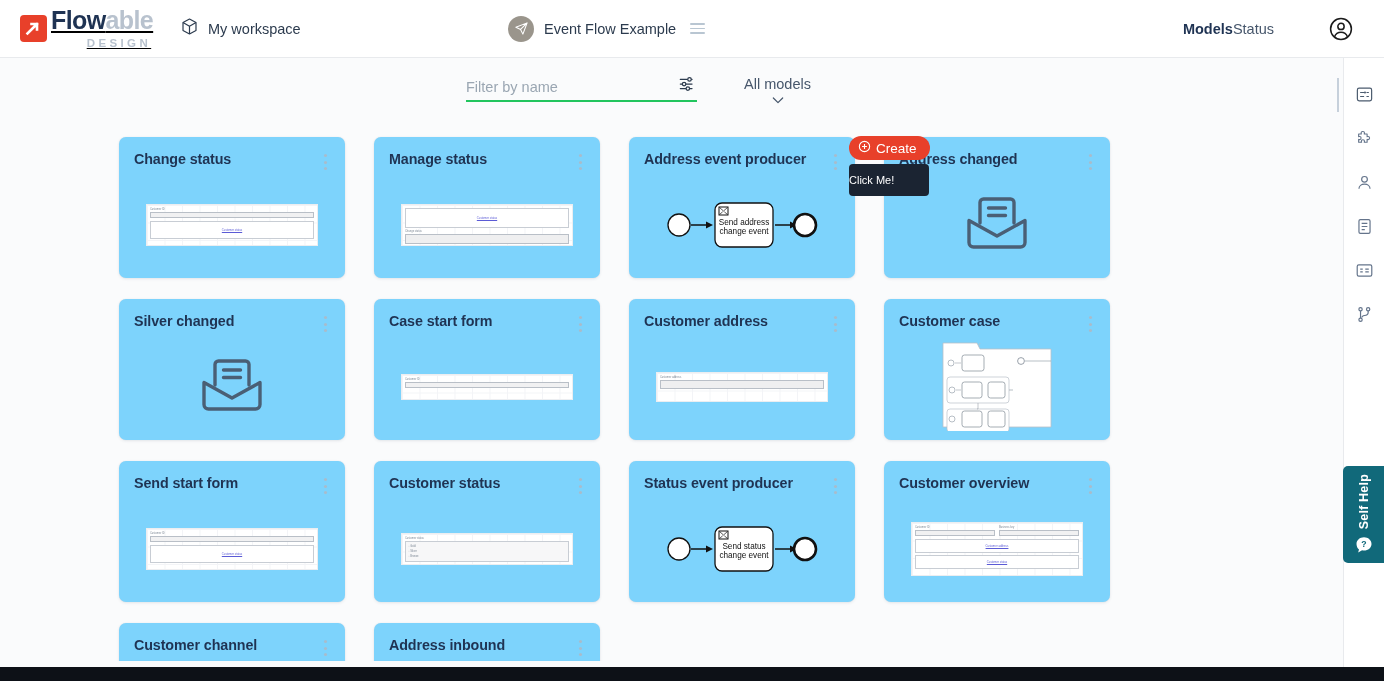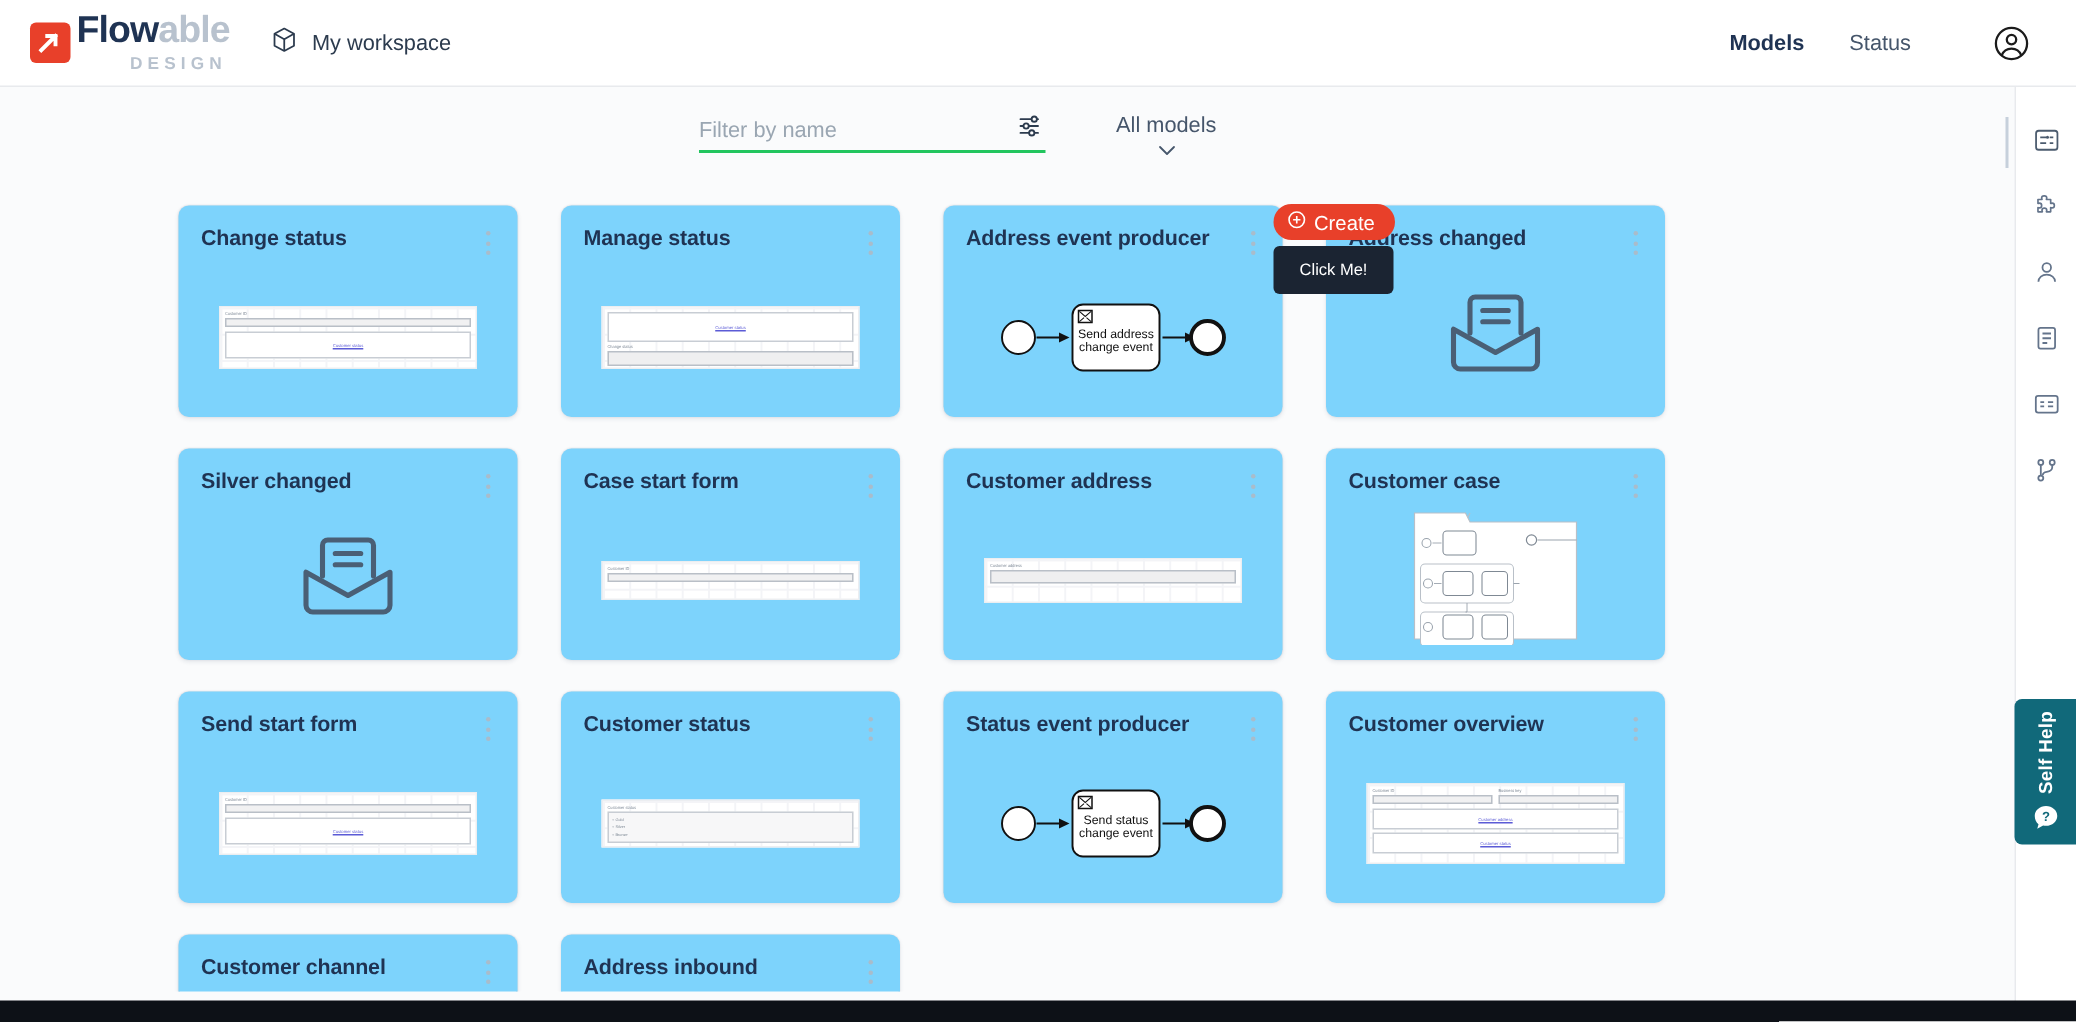--- a/index.html
+++ b/index.html
@@ -17,42 +17,42 @@
     position: absolute; top: 0; left: 0; width: 1384px; height: 58px;
     background: #ffffff; border-bottom: 1px solid #e8eaed;
     display: flex; align-items: center; z-index: 30;
   }
   .logo-wrap { display: flex; align-items: center; padding-left: 20px; width: 168px; }
   .logo-mark {
     width: 27px; height: 27px; background: #e8402a; border-radius: 4px;
     position: relative; flex: 0 0 auto; margin-right: 4px;
   }
   .logo-mark svg { position: absolute; top: 0; left: 0; }
-  .logo-text { line-height: 1; }
+  .logo-text { line-height: 1; text-decoration: underline; }
   .logo-word { font-size: 25px; font-weight: 700; letter-spacing: -0.6px; }
   .logo-word .w1 { color: #1f3353; }
   .logo-word .w2 { color: #b8c2ce; }
   .logo-sub {
     font-size: 11.5px; font-weight: 700; color: #b8c2ce;
     letter-spacing: 3.4px; text-align: right; margin-top: 5px; padding-right: 2px;
   }
 
   .ws { display: flex; align-items: center; gap: 9px; margin-left: 12px; }
   .ws-label { font-size: 14.5px; color: #2c3b4e; }
 
   .proj { display: flex; align-items: center; gap: 10px; position: absolute; left: 508px; }
   .proj-avatar {
     width: 26px; height: 26px; border-radius: 50%; background: #9a958c;
     display: flex; align-items: center; justify-content: center;
   }
   .proj-name { font-size: 14.5px; color: #2c3b4e; }
   .proj-menu { display: flex; flex-direction: column; gap: 3px; margin-left: 4px; cursor: pointer; }
   .proj-menu i { display: block; width: 15px; height: 1.6px; background: #b9c6d2; border-radius: 1px; }
 
-  .nav { position: absolute; right: 110px; display: flex; align-items: center; gap: 30px; }
+  .nav { position: absolute; right: 110px; display: flex; align-items: center; }
   .nav a { font-size: 14.5px; color: #46566b; text-decoration: none; cursor: pointer; }
   .nav a.active { color: #1f3353; font-weight: 700; }
   .avatar-btn { position: absolute; right: 30px; cursor: pointer; display: flex; }
 
   
   .filterbar {
     position: absolute; top: 58px; left: 0; width: 1384px; height: 60px; z-index: 20;
   }
   .search-box {
     position: absolute; left: 466px; top: 16px; width: 231px;
@@ -74,21 +74,21 @@
 
   .create-btn {
     position: absolute; left: 849px; top: 78px; height: 24px;
     background: #e8402a; color: #fff; border: none; border-radius: 14px;
     font-size: 13.5px; font-family: inherit; padding: 0 13px 0 9px;
     display: flex; align-items: center; gap: 5px; cursor: pointer; z-index: 22;
   }
   .tooltip {
     position: absolute; left: 849px; top: 106px; width: 80px; height: 32px;
     background: #1b2432; border-radius: 4px; color: #fff; font-size: 11px;
-    display: flex; align-items: center; justify-content: center; z-index: 21;
+    display: flex; align-items: center; justify-content: flex-start; z-index: 21;
   }
 
   
   .grid-area {
     position: absolute; top: 118px; left: 0; width: 1343px; height: 543px; overflow: hidden;
   }
   .grid {
     position: relative; padding: 19px 0 0 119px;
     display: grid; grid-template-columns: repeat(4, 226px); gap: 21px 29px;
   }
@@ -190,20 +190,33 @@
     <div class="ws">
       <span>
         <svg width="19" height="19" viewBox="0 0 24 24" fill="none" stroke="#2c3b4e" stroke-width="1.5" stroke-linejoin="round">
           <path d="M12 2.6 20.2 7v10L12 21.4 3.8 17V7z"></path>
           <path d="M3.8 7 12 11.6 20.2 7M12 11.6V21.4"></path>
         </svg>
       </span>
       <span class="ws-label">My workspace</span>
     </div>
 
+    <div class="proj">
+      <span class="proj-avatar">
+        <svg width="15" height="15" viewBox="0 0 24 24" fill="none" stroke="#ffffff" stroke-width="1.7" stroke-linejoin="round">
+          <path d="M21 3 10.5 13.5M21 3l-6.8 18-3.7-7.5L3 10z"></path>
+        </svg>
+      </span>
+      <span class="proj-name">Event Flow Example</span>
+      <span class="proj-menu">
+          <i></i>
+          <i></i>
+          <i></i>
+        </span>
+    </div>
 
     <div class="nav">
       <a class="active">Models</a>
       <a>Status</a>
     </div>
 
     <div class="avatar-btn">
       <svg width="26" height="26" viewBox="0 0 24 24" fill="none" stroke="#1b1b1b" stroke-width="1.4">
         <circle cx="12" cy="12" r="9.6"></circle>
         <circle cx="12" cy="9.6" r="2.9"></circle>

